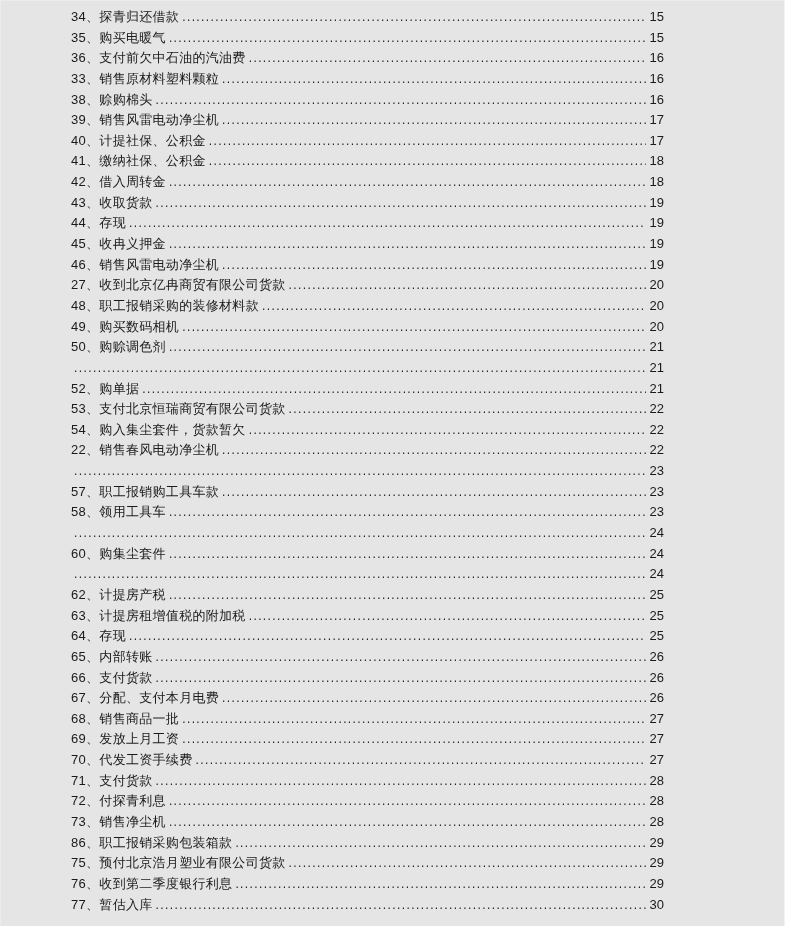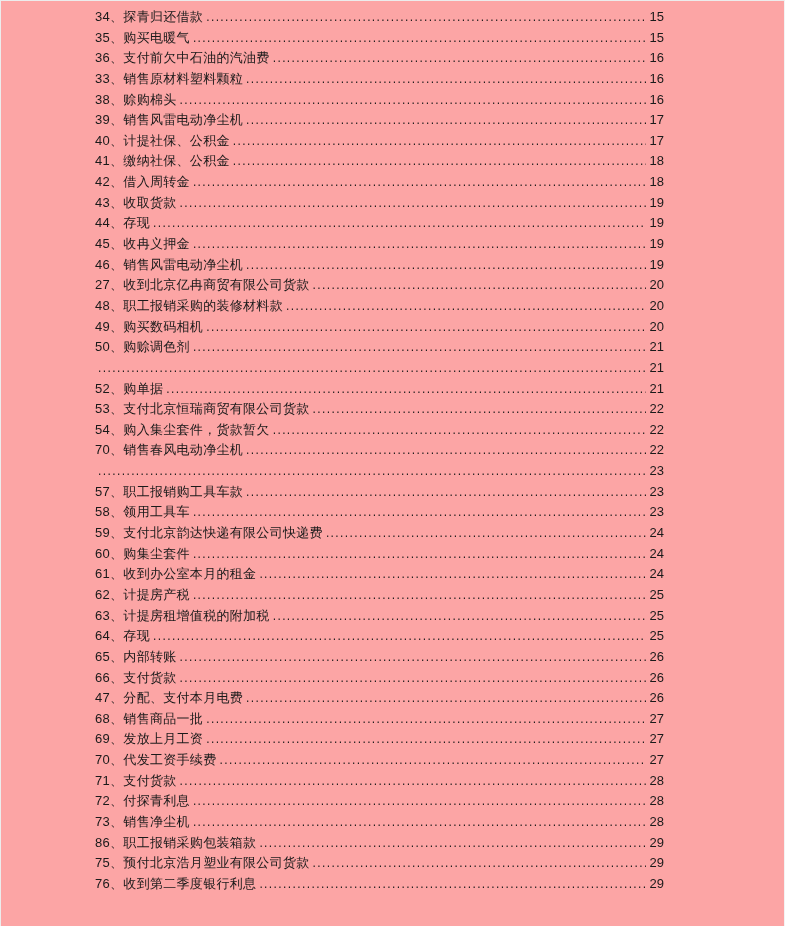--- a/index.html
+++ b/index.html
@@ -7,25 +7,25 @@
     width: 785px;
     height: 926px;
     background: #ffffff;
     font-family: "Liberation Sans", "DejaVu Sans", sans-serif;
     color: #1a1a1a;
     overflow: hidden;
   }
   .page {
     width: 785px;
     height: 926px;
-    background: #fca5a5;
+    background: #e5e5e5;
     border-top: 1px solid #ececec;
     border-left: 1px solid #ececec;
     border-right: 1px solid #f3f3f3;
-    padding: 6px 120px 4px 94px;
+    padding: 6px 120px 4px 70px;
   }
   .toc {
     width: 100%;
   }
   .toc-row {
     display: flex;
     align-items: baseline;
     height: 20.65px;
     font-size: 13px;
     line-height: 20.65px;
@@ -179,21 +179,21 @@
     <span class="toc-page">22</span>
   </div>
 
   <div class="toc-row">
     <span class="toc-label">54、购入集尘套件，货款暂欠</span>
     <span class="toc-dots"></span>
     <span class="toc-page">22</span>
   </div>
 
   <div class="toc-row">
-    <span class="toc-label">70、销售春风电动净尘机</span>
+    <span class="toc-label">22、销售春风电动净尘机</span>
     <span class="toc-dots"></span>
     <span class="toc-page">22</span>
   </div>
 
   <div class="toc-row">
     <span class="toc-dots"></span>
     <span class="toc-page">23</span>
   </div>
 
   <div class="toc-row">
@@ -202,33 +202,31 @@
     <span class="toc-page">23</span>
   </div>
 
   <div class="toc-row">
     <span class="toc-label">58、领用工具车</span>
     <span class="toc-dots"></span>
     <span class="toc-page">23</span>
   </div>
 
   <div class="toc-row">
-    <span class="toc-label">59、支付北京韵达快递有限公司快递费</span>
     <span class="toc-dots"></span>
     <span class="toc-page">24</span>
   </div>
 
   <div class="toc-row">
     <span class="toc-label">60、购集尘套件</span>
     <span class="toc-dots"></span>
     <span class="toc-page">24</span>
   </div>
 
   <div class="toc-row">
-    <span class="toc-label">61、收到办公室本月的租金</span>
     <span class="toc-dots"></span>
     <span class="toc-page">24</span>
   </div>
 
   <div class="toc-row">
     <span class="toc-label">62、计提房产税</span>
     <span class="toc-dots"></span>
     <span class="toc-page">25</span>
   </div>
 
@@ -250,21 +248,21 @@
     <span class="toc-page">26</span>
   </div>
 
   <div class="toc-row">
     <span class="toc-label">66、支付货款</span>
     <span class="toc-dots"></span>
     <span class="toc-page">26</span>
   </div>
 
   <div class="toc-row">
-    <span class="toc-label">47、分配、支付本月电费</span>
+    <span class="toc-label">67、分配、支付本月电费</span>
     <span class="toc-dots"></span>
     <span class="toc-page">26</span>
   </div>
 
   <div class="toc-row">
     <span class="toc-label">68、销售商品一批</span>
     <span class="toc-dots"></span>
     <span class="toc-page">27</span>
   </div>
 
@@ -309,14 +307,19 @@
     <span class="toc-dots"></span>
     <span class="toc-page">29</span>
   </div>
 
   <div class="toc-row">
     <span class="toc-label">76、收到第二季度银行利息</span>
     <span class="toc-dots"></span>
     <span class="toc-page">29</span>
   </div>
 
+  <div class="toc-row">
+    <span class="toc-label">77、暂估入库</span>
+    <span class="toc-dots"></span>
+    <span class="toc-page">30</span>
+  </div>
 </div>
 </div>
 
 </body></html>

